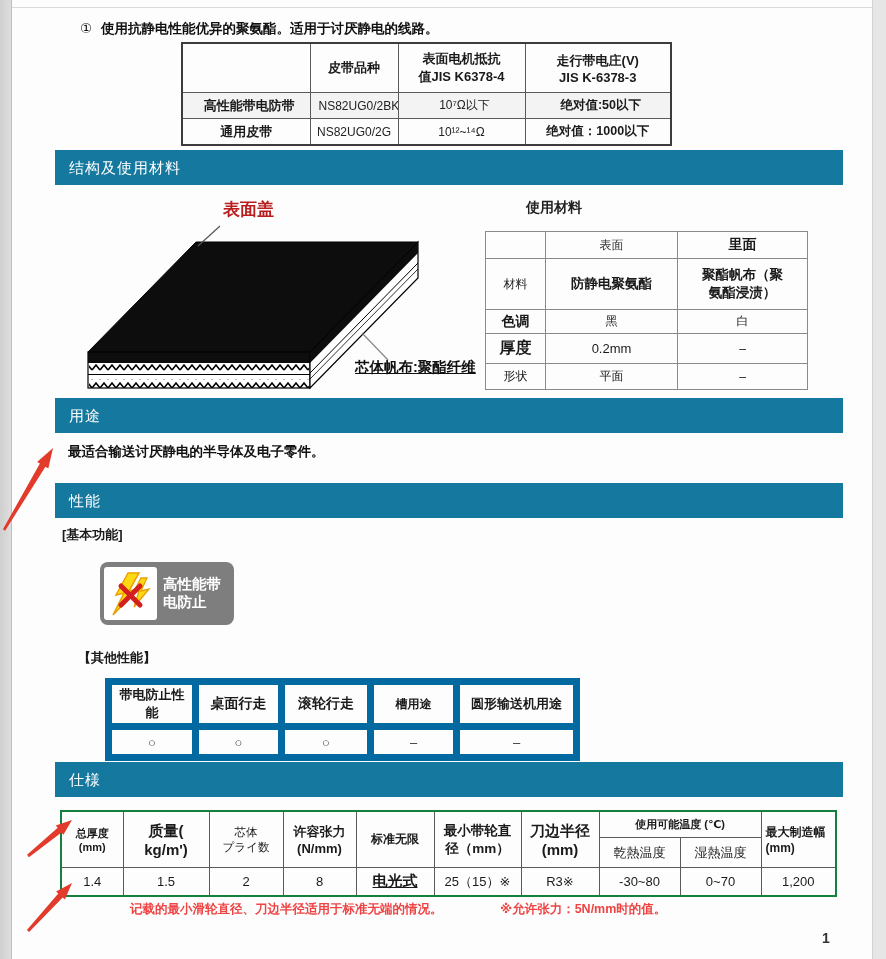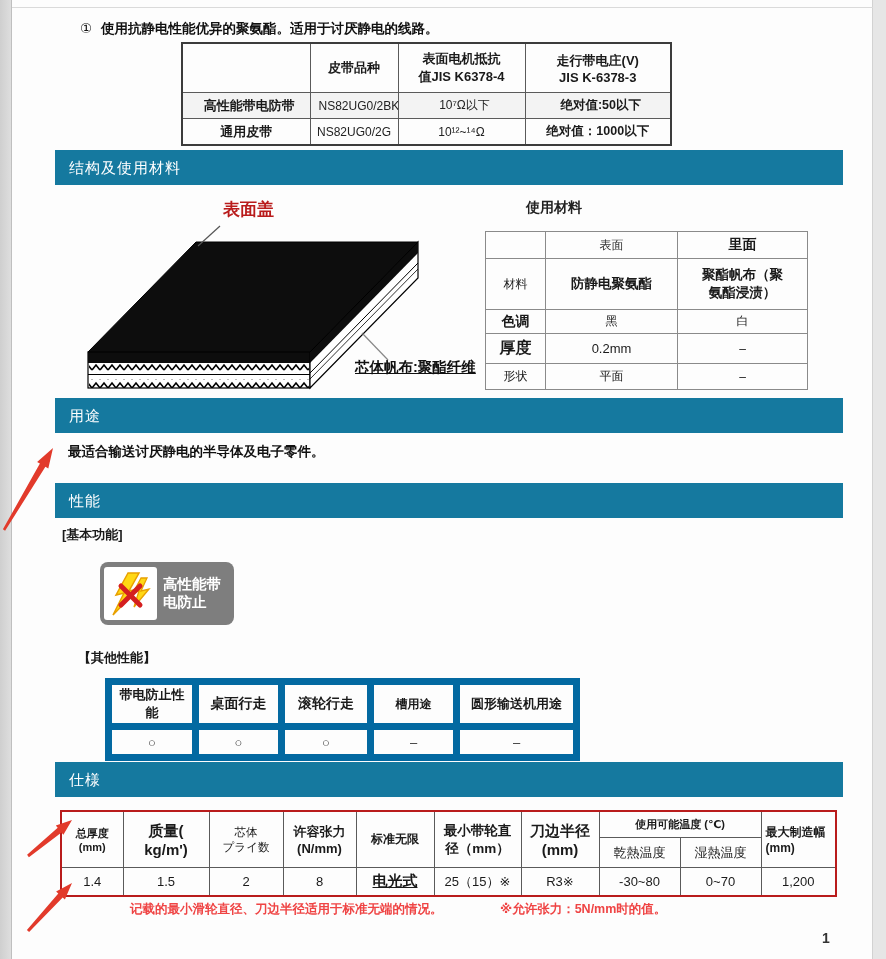--- a/index.html
+++ b/index.html
@@ -72,21 +72,21 @@
 
   
   .other{position:absolute;left:105px;top:678px;}
   .other table{width:468px;border:2px solid #3c3c3c;}
   .other th,.other td{border:7px solid #0369a1;margin-top:40px;}
   .other th{height:31px;font-size:13px;font-weight:bold;}
   .other td{height:22px;font-size:13px;color:#333;}
 
   
   .spec{position:absolute;left:60px;top:810px;}
-  .spec table{width:775px;border:2px solid #b91c1c;}
+  .spec table{width:775px;border:2px solid #15803d;}
   .spec th,.spec td{border:1px solid #5a5a5a;}
   .spec tr.g th{height:23px;}
   .spec tr.s th{height:27px;font-size:13px;font-weight:normal;}
   .spec th{font-size:12px;font-weight:bold;}
   .spec th.c0{font-size:11px;}
   .spec th.c1{font-size:15px;}
   .spec th.c2{font-size:11.5px;font-weight:normal;}
   .spec th.c3{font-size:13px;}
   .spec th.c4{font-size:12px;}
   .spec th.c5{font-size:13.5px;}

